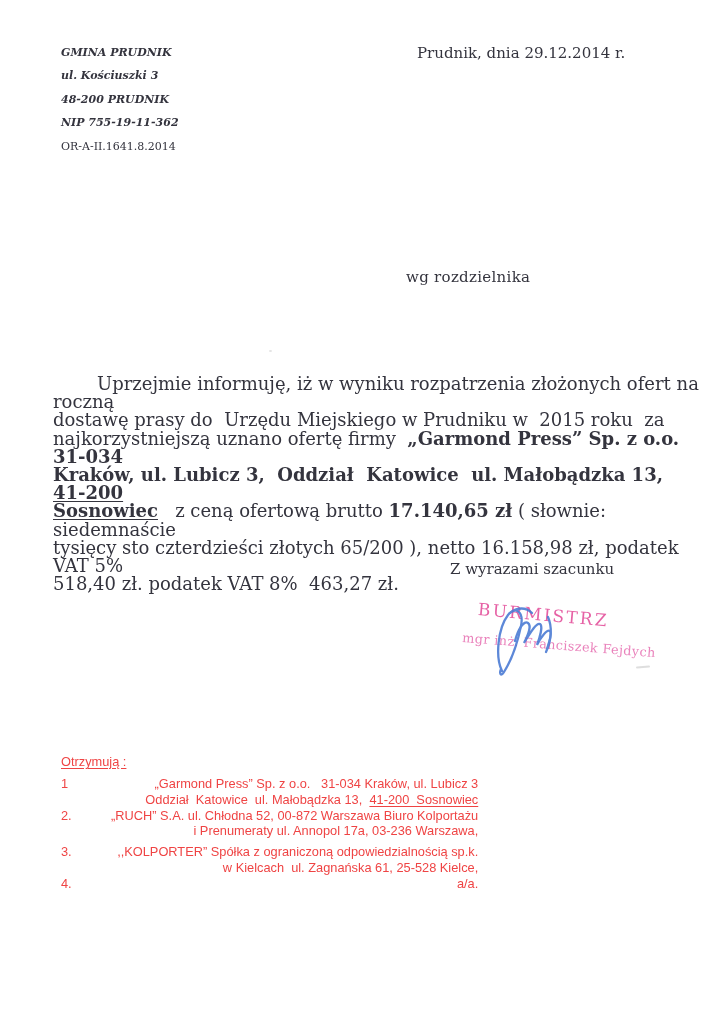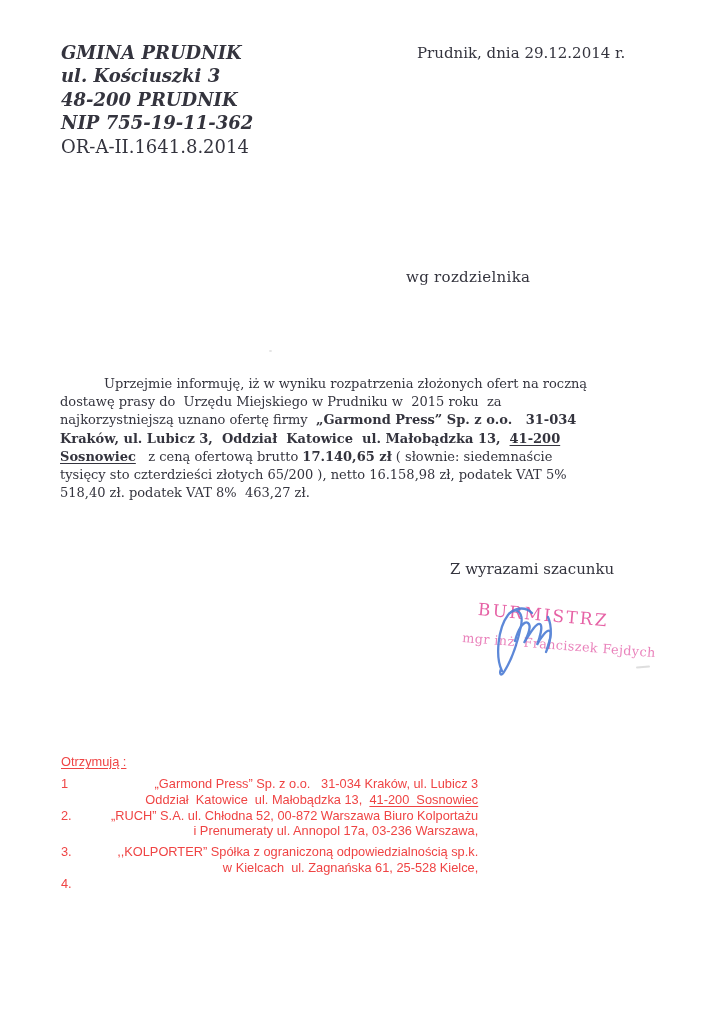--- a/index.html
+++ b/index.html
@@ -1,26 +1,26 @@
 <!DOCTYPE html>
 <html><head>
 <meta charset="utf-8">
 <style>
   html,body{margin:0;padding:0;background:#ffffff;}
   .page{position:relative;width:716px;height:1024px;background:#ffffff;overflow:hidden;}
   .serif{font-family:"DejaVu Serif","Liberation Serif",serif;color:#34343e;}
   .sans{font-family:"Liberation Sans","DejaVu Sans",sans-serif;color:#ef4444;}
   .abs{position:absolute;}
 
-  .sender{left:61px;top:41px;font-size:18px;line-height:23.4px;}
+  .sender{left:61px;top:41px;font-size:11px;line-height:23.4px;}
   .sender .bi{font-weight:bold;font-style:italic;}
   .dateline{left:417px;top:44px;font-size:15px;}
   .addressee{left:406px;top:268px;font-size:15px;font-weight:normal;letter-spacing:.3px;}
 
-  .body-block{left:60px;top:375px;width:650px;font-size:13px;line-height:18.2px;}
+  .body-block{left:53px;top:375px;width:650px;font-size:18px;line-height:18.2px;}
   .body-block .line{white-space:pre-wrap;}
   .body-block .indent{text-indent:44px;}
   .b{font-weight:bold;}
   .u{text-decoration:underline;text-underline-offset:2px;}
 
   .salutation{left:450px;top:560px;font-size:15px;}
 
   .stamp-title{left:479px;top:599px;font-size:17px;letter-spacing:2.2px;color:#e4559e;
     transform:rotate(5deg);transform-origin:left top;opacity:.92;}
   .stamp-name{left:463px;top:630px;font-size:12.8px;letter-spacing:.4px;color:#e878b6;
@@ -103,16 +103,19 @@
     <div class="dist-item gap">
       <div class="num">3.</div>
       <div class="txt">
         <div class="dl"><span>,,KOLPORTER” Spółka z ograniczoną odpowiedzialnością sp.k.</span></div>
         <div class="dl cont"><span>w Kielcach  ul. Zagnańska 61, 25-528 Kielce,</span></div>
       </div>
     </div>
 
     <div class="dist-item">
       <div class="num">4.</div>
+      <div class="txt">
+        <div class="dl"><span>a/a.</span></div>
+      </div>
     </div>
 
   </div>
 </div>
 
 </body></html>

